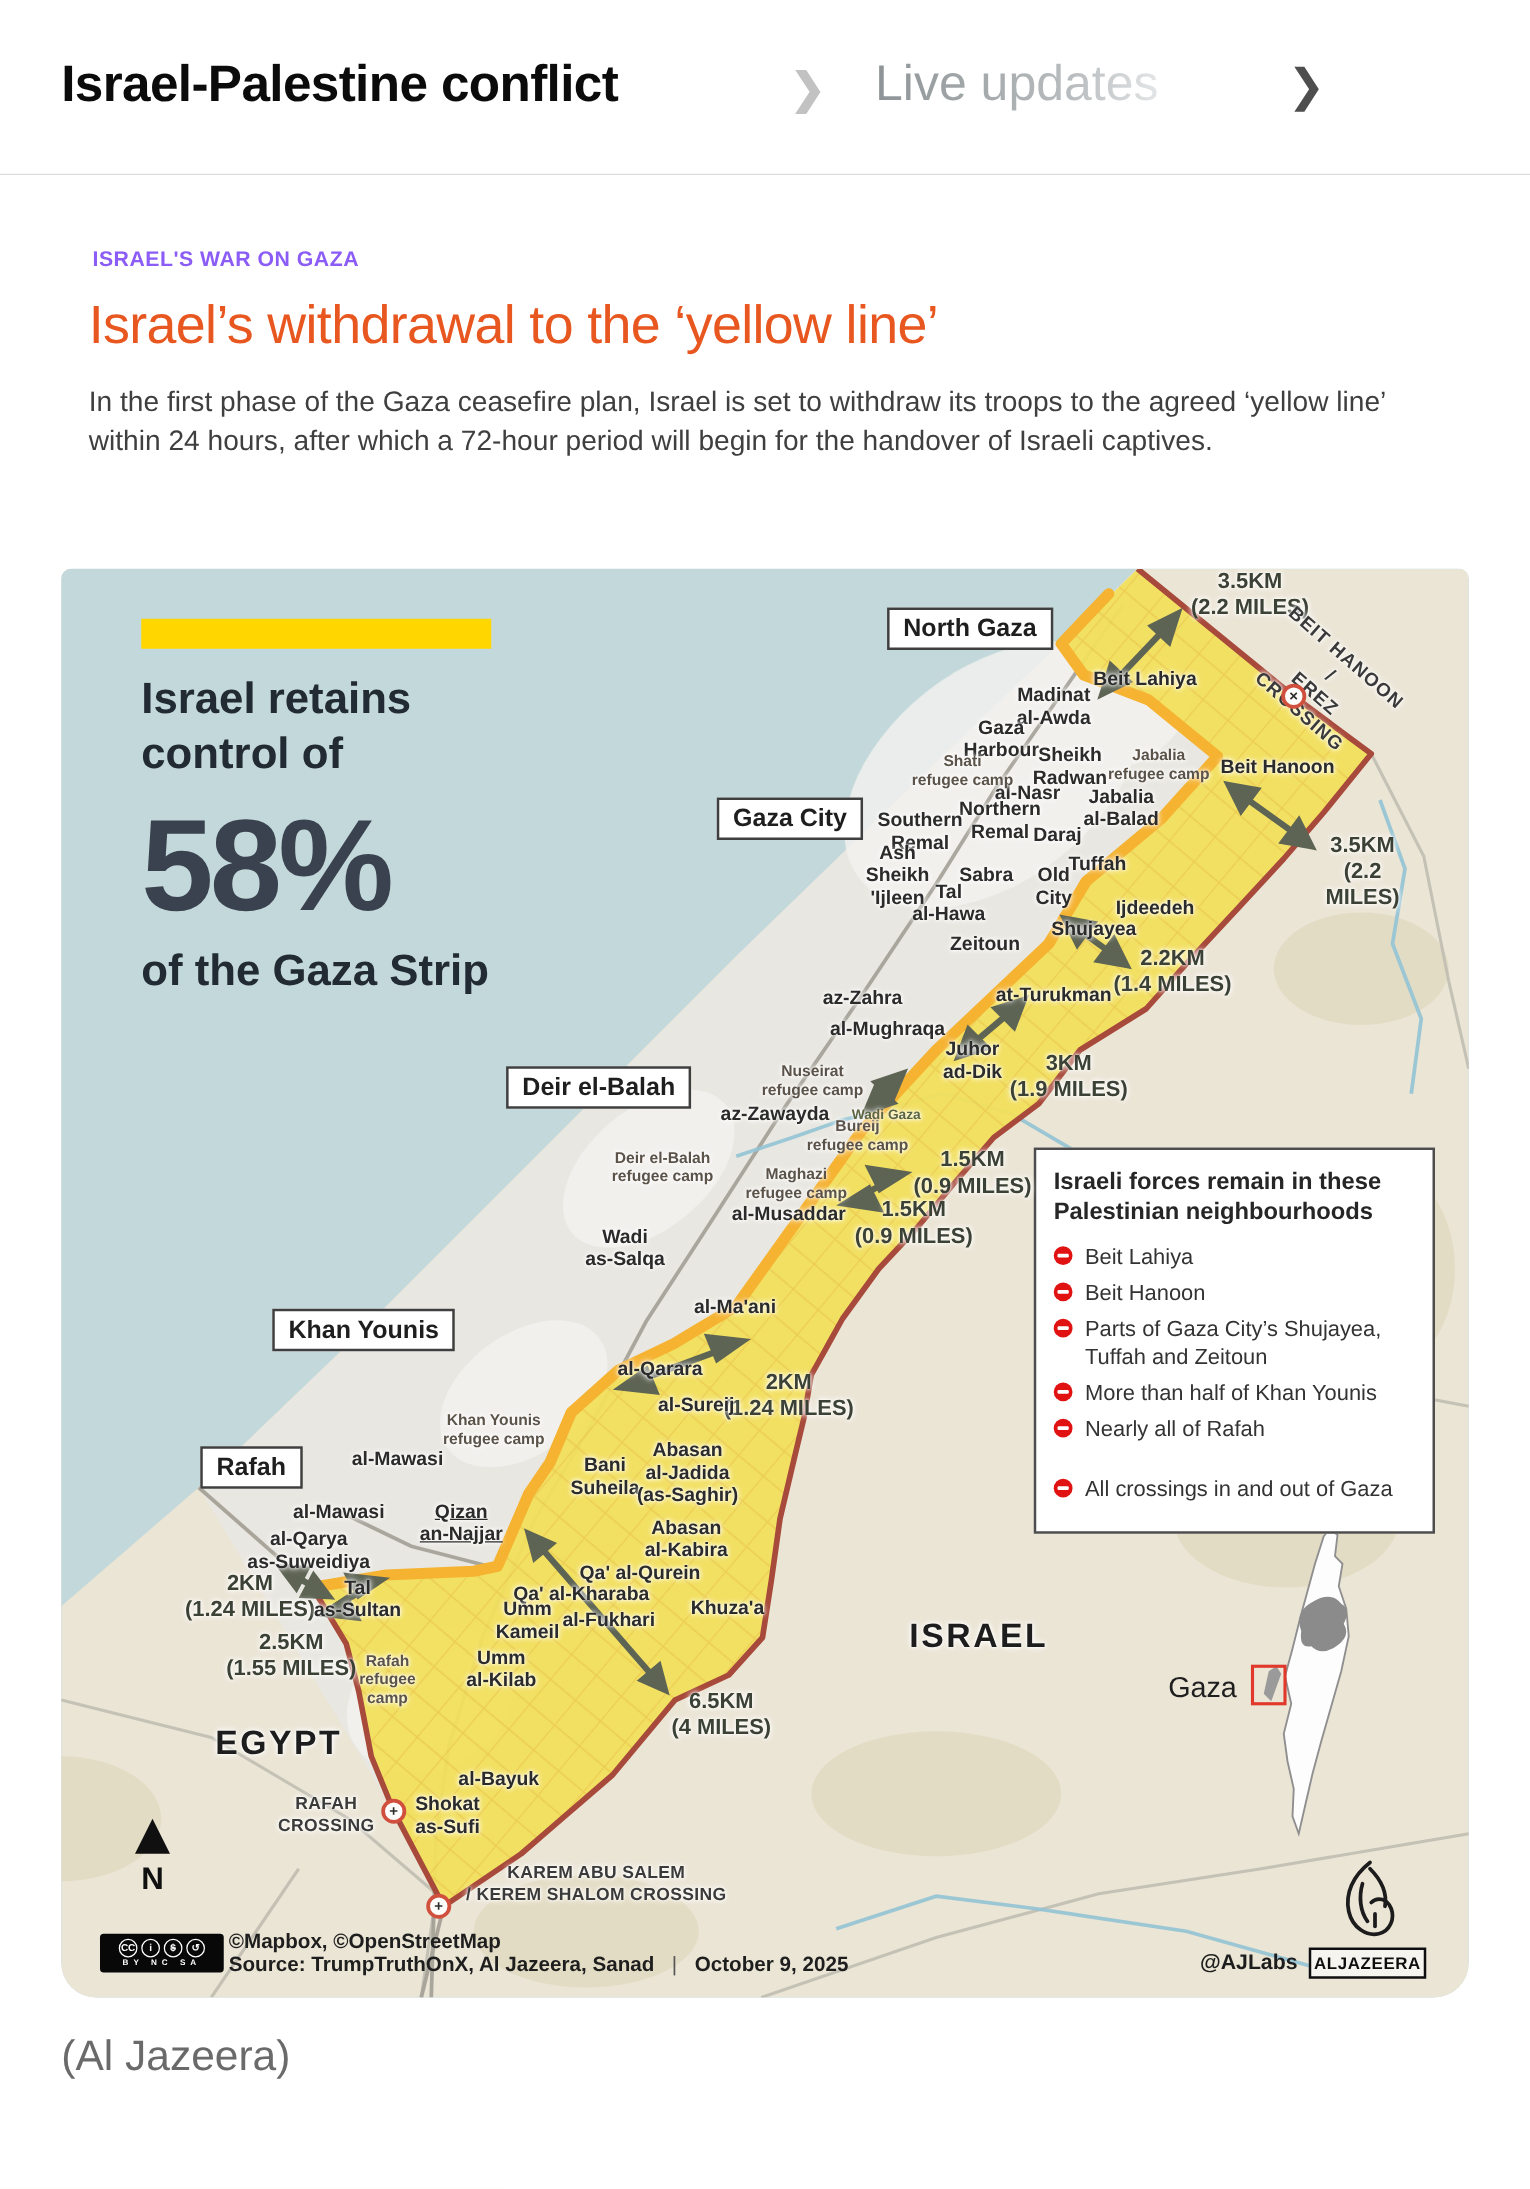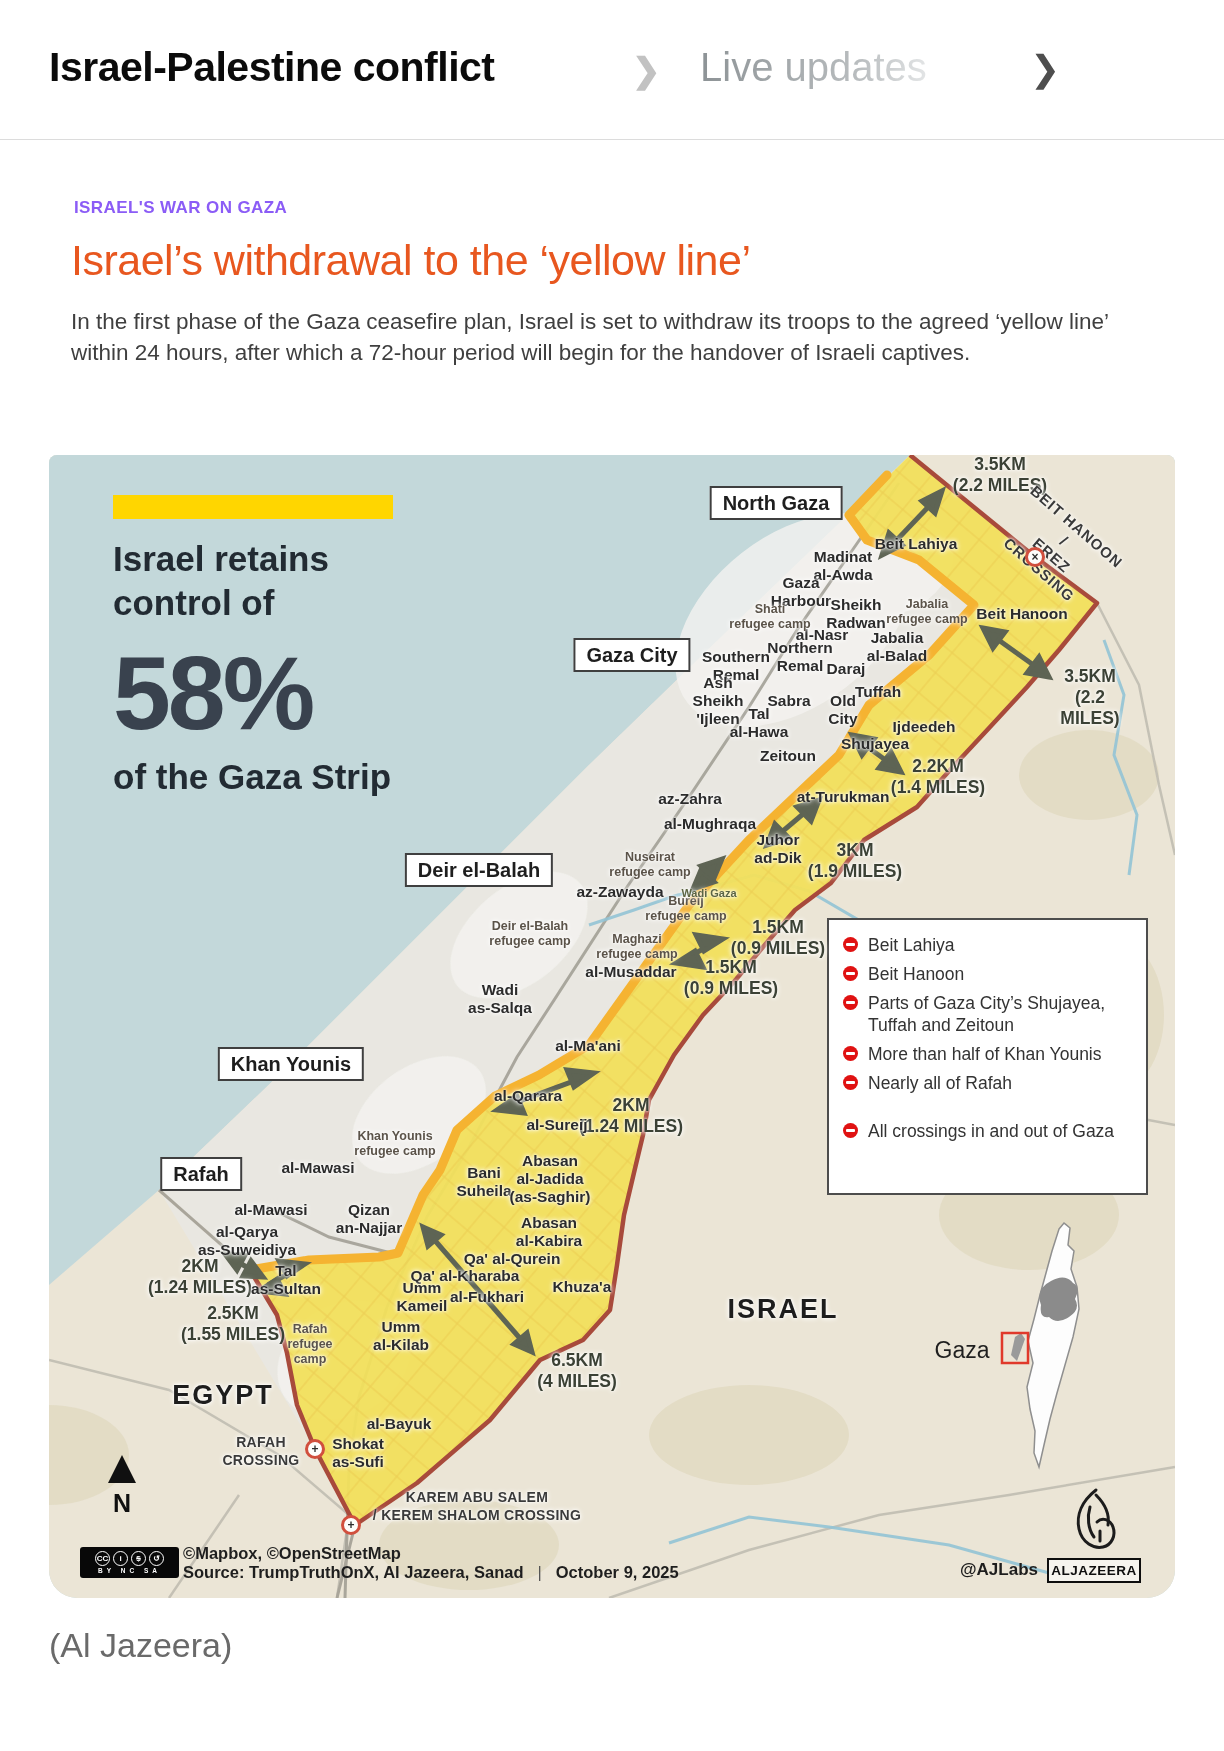--- a/index.html
+++ b/index.html
@@ -202,20 +202,21 @@
 
   <div class="stat">
     <div class="swatch"></div>
     <div class="l1"><span>Israel retains</span><br>
         <span>control of</span></div>
     <div class="pct">58%</div>
     <div class="l3">of the Gaza Strip</div>
   </div>
 
   <div class="legend">
+    <div class="ltitle">Israeli forces remain in these Palestinian neighbourhoods</div>
     <ul id="legend-list">
         <li>
           <span class="noentry"></span>
           <span style="white-space: pre-line;">Beit Lahiya</span>
         </li>
         <li>
           <span class="noentry"></span>
           <span style="white-space: pre-line;">Beit Hanoon</span>
         </li>
         <li>
@@ -301,21 +302,21 @@
 ad-Dik</div>
       <div class="lbl lbl-loc" style="left: 571px; top: 437px;">az-Zawayda</div>
       <div class="lbl lbl-loc" style="left: 582px; top: 517px;">al-Musaddar</div>
       <div class="lbl lbl-loc" style="left: 451px; top: 544px;">Wadi
 as-Salqa</div>
       <div class="lbl lbl-loc" style="left: 539px; top: 591px;">al-Ma'ani</div>
       <div class="lbl lbl-loc" style="left: 479px; top: 641px;">al-Qarara</div>
       <div class="lbl lbl-loc" style="left: 508px; top: 670px;">al-Sureij</div>
       <div class="lbl lbl-loc" style="left: 269px; top: 713px;">al-Mawasi</div>
       <div class="lbl lbl-loc" style="left: 222px; top: 755px;">al-Mawasi</div>
-      <div class="lbl lbl-loc" style="left: 320px; top: 764px;">Qizan
+      <div class="lbl lbl-loc" style="left: 320px; top: 764px; text-decoration: underline;">Qizan
 an-Najjar</div>
       <div class="lbl lbl-loc" style="left: 198px; top: 786px;">al-Qarya
 as-Suweidiya</div>
       <div class="lbl lbl-loc" style="left: 435px; top: 727px;">Bani
 Suheila</div>
       <div class="lbl lbl-loc" style="left: 501px; top: 724px;">Abasan
 al-Jadida
 (as-Saghir)</div>
       <div class="lbl lbl-loc" style="left: 500px; top: 777px;">Abasan
 al-Kabira</div>

